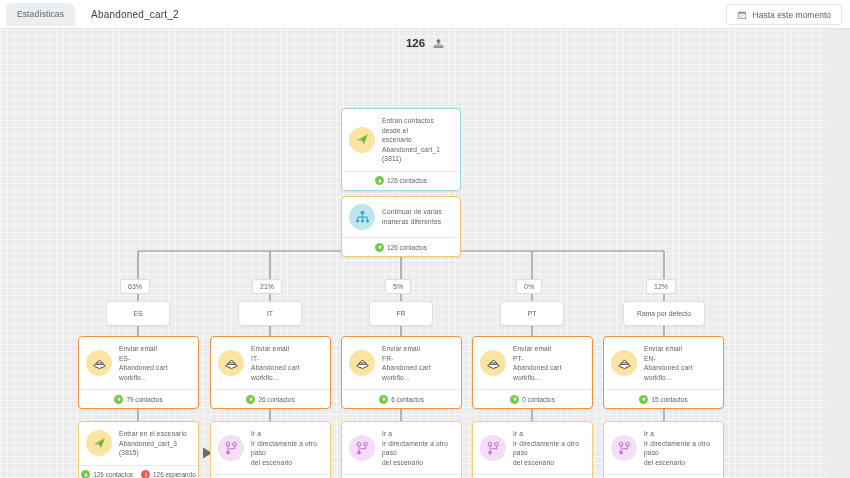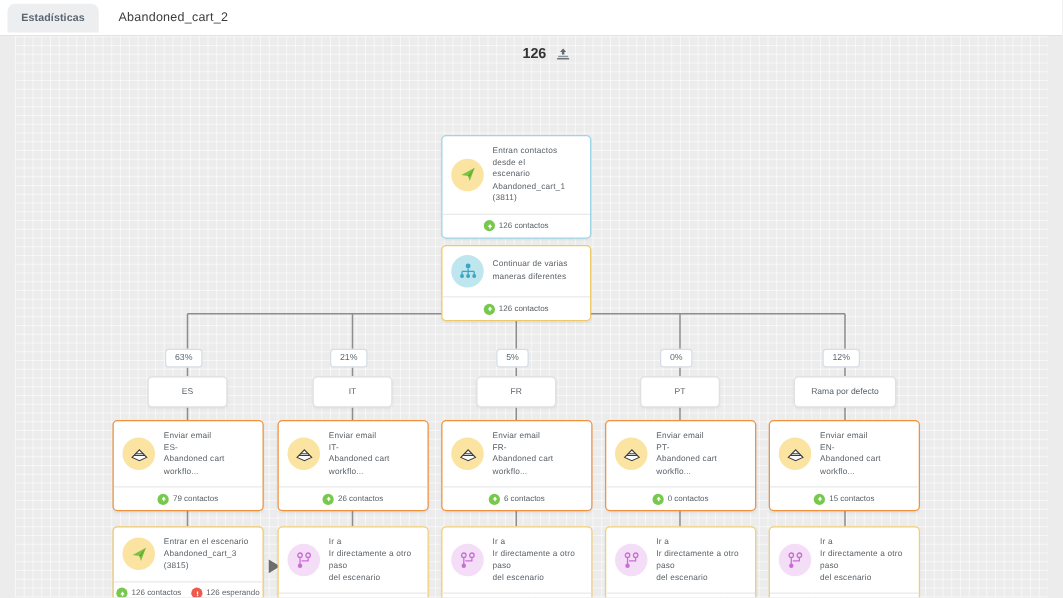--- a/index.html
+++ b/index.html
@@ -14,37 +14,37 @@
   
   .topbar {
     position: absolute; left: 0; top: 0; width: 850px; height: 29px;
     background: #ffffff; border-bottom: 1px solid #e2e2e2;
     display: flex; align-items: center;
   }
   .tab-pill {
     margin-left: 6px; padding: 6px 11px;
     background: #edeeef; border-radius: 6px 6px 0 0;
     font-size: 8.5px; color: #5a6570; letter-spacing: .1px;
-    height: 23px; display: flex; align-items: center; font-weight: bold;
+    height: 23px; display: flex; align-items: center;
   }
   .scenario-name {
     margin-left: 16px; font-size: 10px; color: #3c3c3c; letter-spacing: .2px;
   }
   .date-picker {
     position: absolute; right: 8px; top: 4px;
     height: 21px; display: flex; align-items: center; gap: 6px;
     padding: 0 10px; background: #ffffff;
     border: 1px solid #e6e6e6; border-radius: 3px;
     font-size: 8.5px; color: #55606b;
   }
   .cal-icon { width: 10px; height: 10px; display:block; }
 
   
   .canvas {
-    position: absolute; left: 12px; top: 29px; width: 826px; height: 449px;
+    position: absolute; left: 0; top: 29px; width: 826px; height: 449px;
     background: #ececec;
     background-image:
       linear-gradient(rgba(255,255,255,.55) 1px, transparent 1px),
       linear-gradient(90deg, rgba(255,255,255,.55) 1px, transparent 1px);
     background-size: 7px 7px;
     overflow: hidden;
   }
   .canvas-title {
     position: absolute; left: 0; top: 8px; width: 850px;
     text-align: center; font-size: 11.5px; color: #4a4a4a;
@@ -108,20 +108,36 @@
 <body>
 
 <div id="app">
 
   <div class="topbar">
     <div class="tab-pill">
       <span>Estadísticas</span>
     </div>
     <div class="scenario-name">Abandoned_cart_2</div>
 
+    <div class="date-picker">
+      <span>
+        <svg class="cal-icon" viewBox="0 0 16 16" fill="none">
+          <rect x="1.5" y="3" width="13" height="11.5" rx="1.3" fill="#8a949e"></rect>
+          <rect x="2.8" y="6" width="10.4" height="7.2" fill="#ffffff"></rect>
+          <rect x="4" y="1" width="1.6" height="3.2" rx=".7" fill="#8a949e"></rect>
+          <rect x="10.4" y="1" width="1.6" height="3.2" rx=".7" fill="#8a949e"></rect>
+          <rect x="4.2" y="7.4" width="2" height="1.7" fill="#b9c0c7"></rect>
+          <rect x="7" y="7.4" width="2" height="1.7" fill="#b9c0c7"></rect>
+          <rect x="9.8" y="7.4" width="2" height="1.7" fill="#b9c0c7"></rect>
+          <rect x="4.2" y="10" width="2" height="1.7" fill="#b9c0c7"></rect>
+          <rect x="7" y="10" width="2" height="1.7" fill="#b9c0c7"></rect>
+        </svg>
+      </span>
+      <span>Hasta este momento</span>
+    </div>
   </div>
 
   <div class="canvas">
 
     <div class="canvas-title">
       <span><b>126</b></span>
       <span>
         <svg class="dl-icon" viewBox="0 0 16 16">
           <path d="M8 1.2 L4.4 5.2 H6.6 V8.2 H9.4 V5.2 H11.6 Z" fill="#5f6a73"></path>
           <rect x="2.2" y="9.6" width="11.6" height="1.7" fill="#8d969d"></rect>

